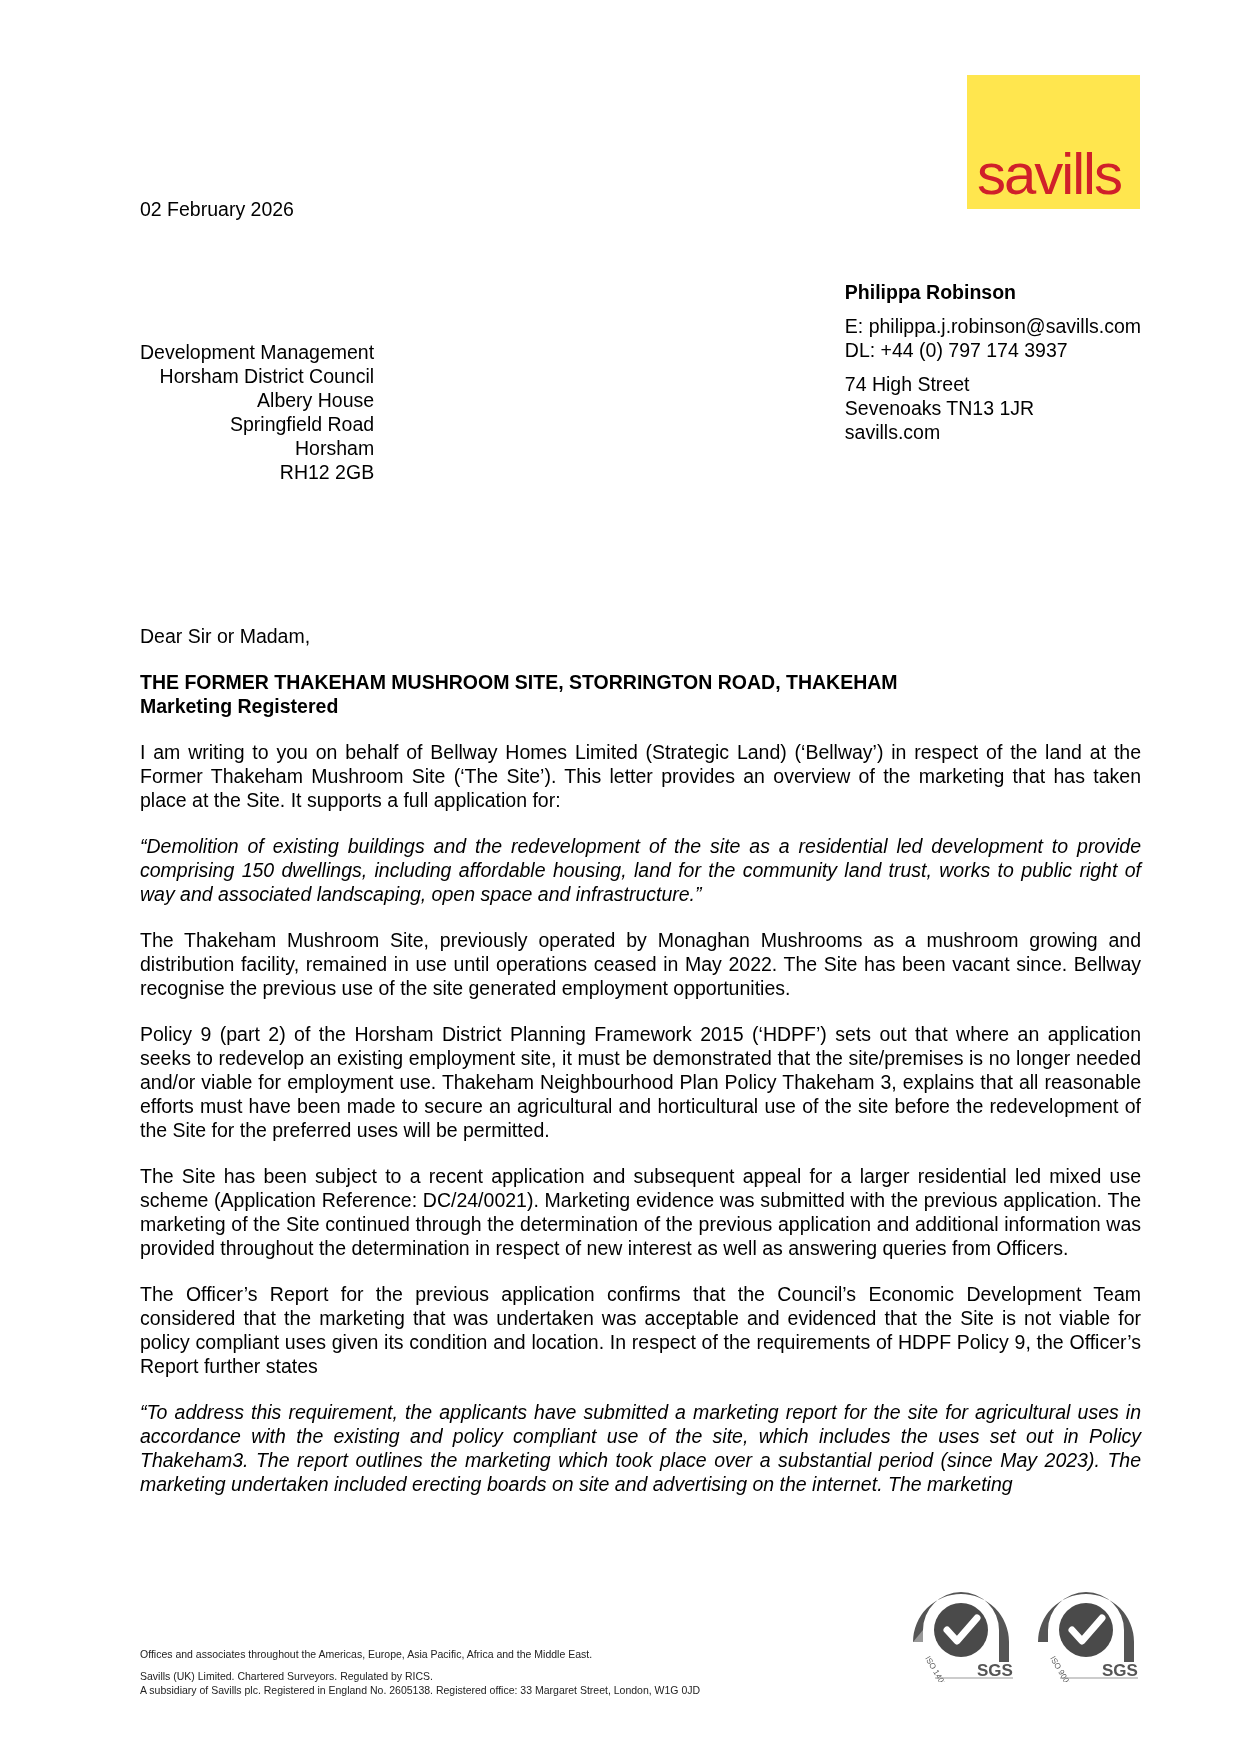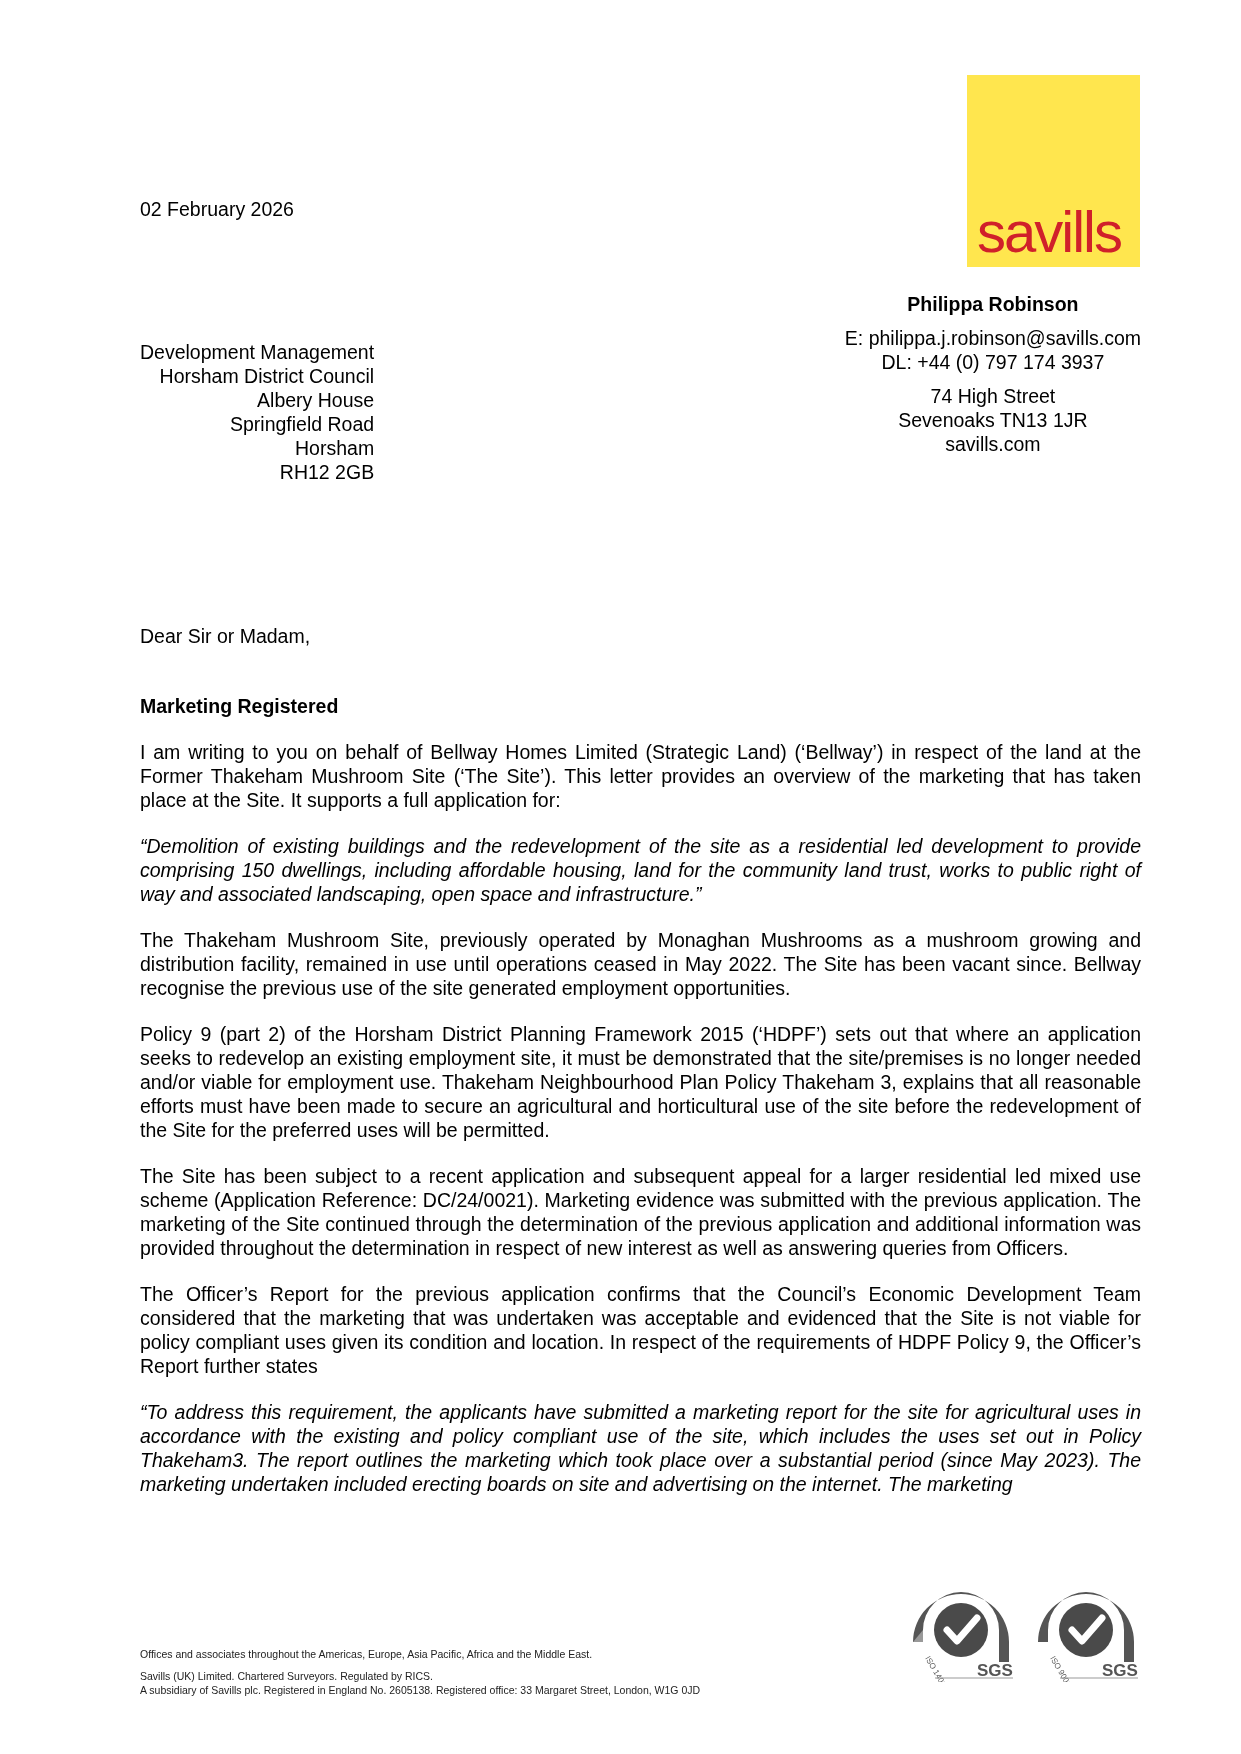--- a/index.html
+++ b/index.html
@@ -1,24 +1,24 @@
 <!DOCTYPE html>
 <html><head>
 <meta charset="utf-8">
 <style>
   html, body { margin: 0; padding: 0; background: #ffffff; }
   body { width: 1241px; height: 1754px; position: relative; overflow: hidden;
          font-family: "Liberation Sans", sans-serif; color: #000; }
   .abs { position: absolute; }
   .t { font-size: 19.5px; line-height: 24px; text-align: right; }
-  .logo { left: 967px; top: 75px; width: 173px; height: 192px; background: #FFE64E; }
+  .logo { left: 967px; top: 75px; width: 173px; height: 134px; background: #FFE64E; }
   .logo-text { position: absolute; left: 10px; bottom: 6px; font-size: 58px; line-height: 58px;
                color: #D0202A; letter-spacing: -2px; font-family: "Liberation Sans", sans-serif; }
   .date { left: 140px; top: 197px; }
-  .sender { right: 100px; top: 292px; text-align: center; }
+  .sender { right: 100px; top: 280px; text-align: left; }
   .sender .name { font-weight: bold; margin-bottom: 10px; }
   .sender .gap { height: 10px; }
   .recipient { left: 140px; top: 340px; }
   .body { left: 140px; top: 600px; width: 1001px; margin-top: 24px; }
   .body p { margin: 0 0 22px 0; text-align: justify; font-size: 19.5px; line-height: 24px; }
   .body p.left { text-align: left; }
   .heading { font-weight: bold; }
   .italic { font-style: italic; }
   .underline { text-decoration: underline; }
   .footer { left: 140px; font-size: 10.5px; line-height: 14px; color: #222; }
@@ -48,21 +48,21 @@
   <div>Horsham District Council</div>
   <div>Albery House</div>
   <div>Springfield Road</div>
   <div>Horsham</div>
   <div>RH12 2GB</div>
 </div>
 
 <div class="abs body">
   <p class="left">Dear Sir or Madam,</p>
   <p class="left heading" style="margin-bottom:22px;">
-    <br>
+    <span>THE FORMER THAKEHAM MUSHROOM SITE, STORRINGTON ROAD, THAKEHAM</span><br>
     <span>Marketing Registered</span>
   </p>
   <p>I am writing to you on behalf of Bellway Homes Limited (Strategic Land) (‘Bellway’) in respect of the land at the Former Thakeham Mushroom Site (‘The Site’). This letter provides an overview of the marketing that has taken place at the Site. It supports a full application for:</p>
   <p class="italic">“Demolition of existing buildings and the redevelopment of the site as a residential led development to provide comprising 150 dwellings, including affordable housing, land for the community land trust, works to public right of way and associated landscaping, open space and infrastructure.”</p>
   <p>The Thakeham Mushroom Site, previously operated by Monaghan Mushrooms as a mushroom growing and distribution facility, remained in use until operations ceased in May 2022. The Site has been vacant since. Bellway recognise the previous use of the site generated employment opportunities.</p>
   <p>Policy 9 (part 2) of the Horsham District Planning Framework 2015 (‘HDPF’) sets out that where an application seeks to redevelop an existing employment site, it must be demonstrated that the site/premises is no longer needed and/or viable for employment use. Thakeham Neighbourhood Plan Policy Thakeham 3, explains that all reasonable efforts must have been made to secure an agricultural and horticultural use of the site before the redevelopment of the Site for the preferred uses will be permitted.</p>
   <p>The Site has been subject to a recent application and subsequent appeal for a larger residential led mixed use scheme (Application Reference: DC/24/0021). Marketing evidence was submitted with the previous application. The marketing of the Site continued through the determination of the previous application and additional information was provided throughout the determination in respect of new interest as well as answering queries from Officers.</p>
   <p>The Officer’s Report for the previous application confirms that the Council’s Economic Development Team considered that the marketing that was undertaken was acceptable and evidenced that the Site is not viable for policy compliant uses given its condition and location. In respect of the requirements of HDPF Policy 9, the Officer’s Report further states</p>
   <p class="italic">“To address this requirement, the applicants have submitted a marketing report for the site for agricultural uses in accordance with the existing and policy compliant use of the site, which includes the uses set out in Policy Thakeham3. The report outlines the marketing which took place over a substantial period (since May 2023). The marketing undertaken included erecting boards on site and advertising on the internet. The marketing</p>
 </div>

